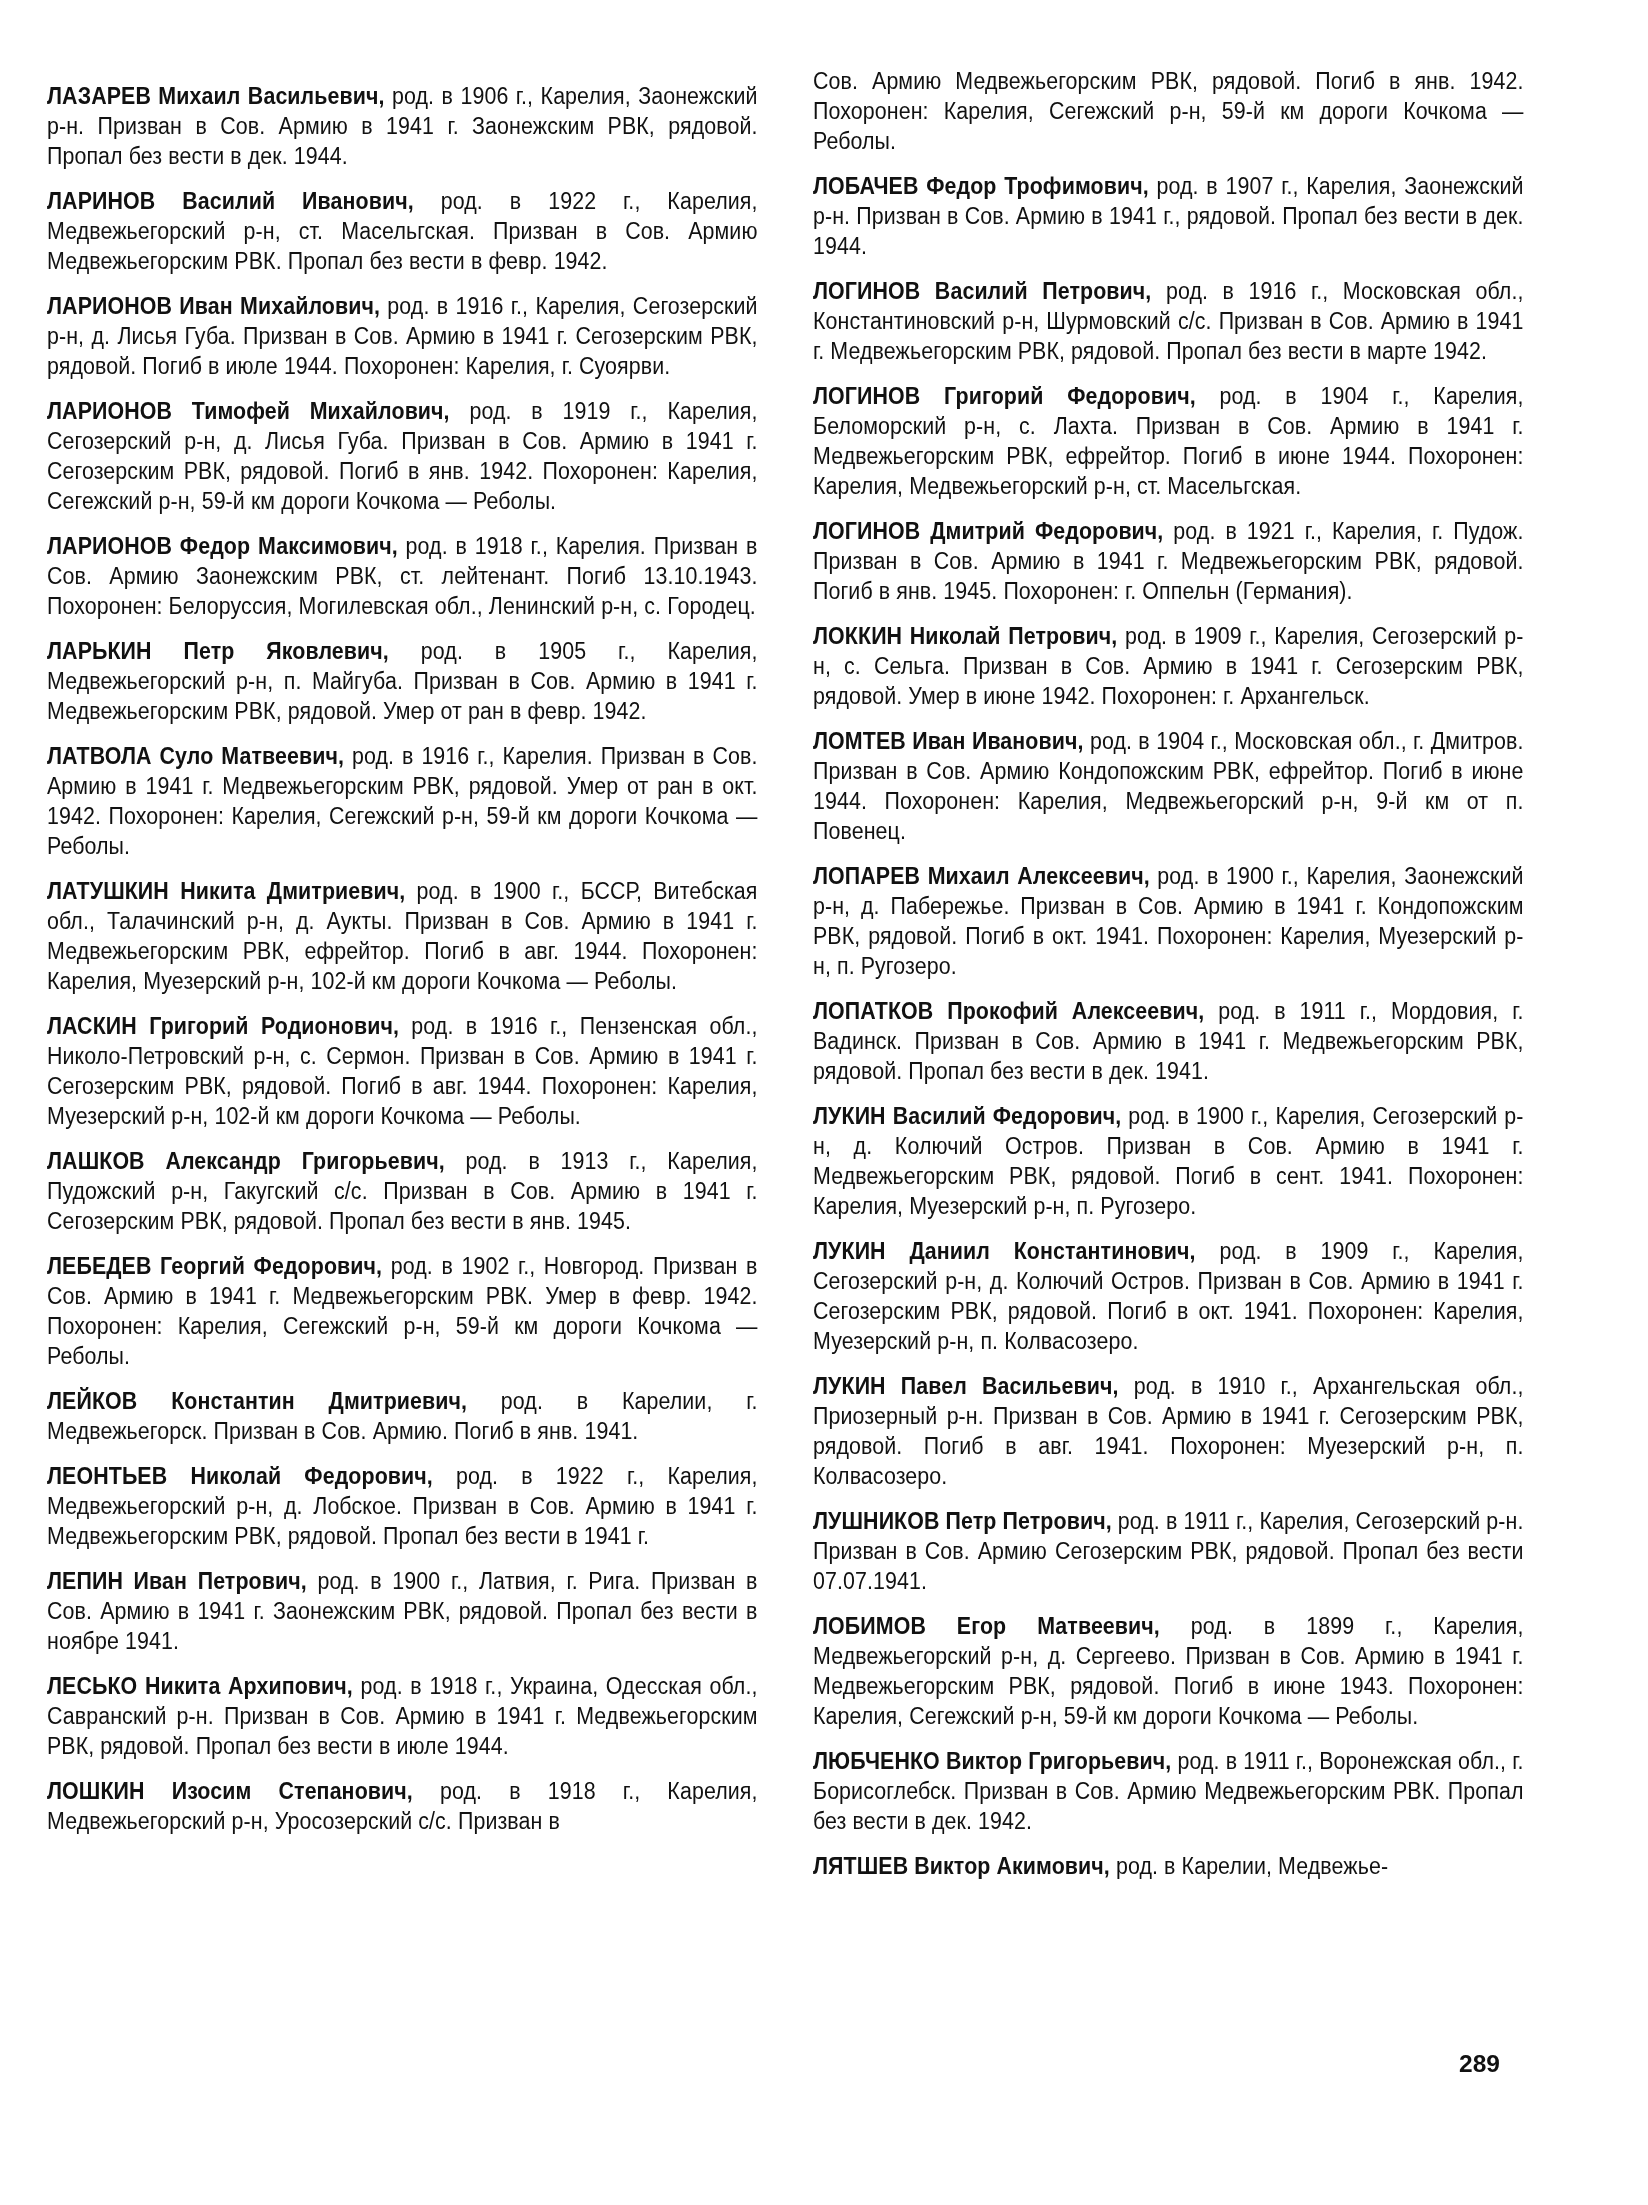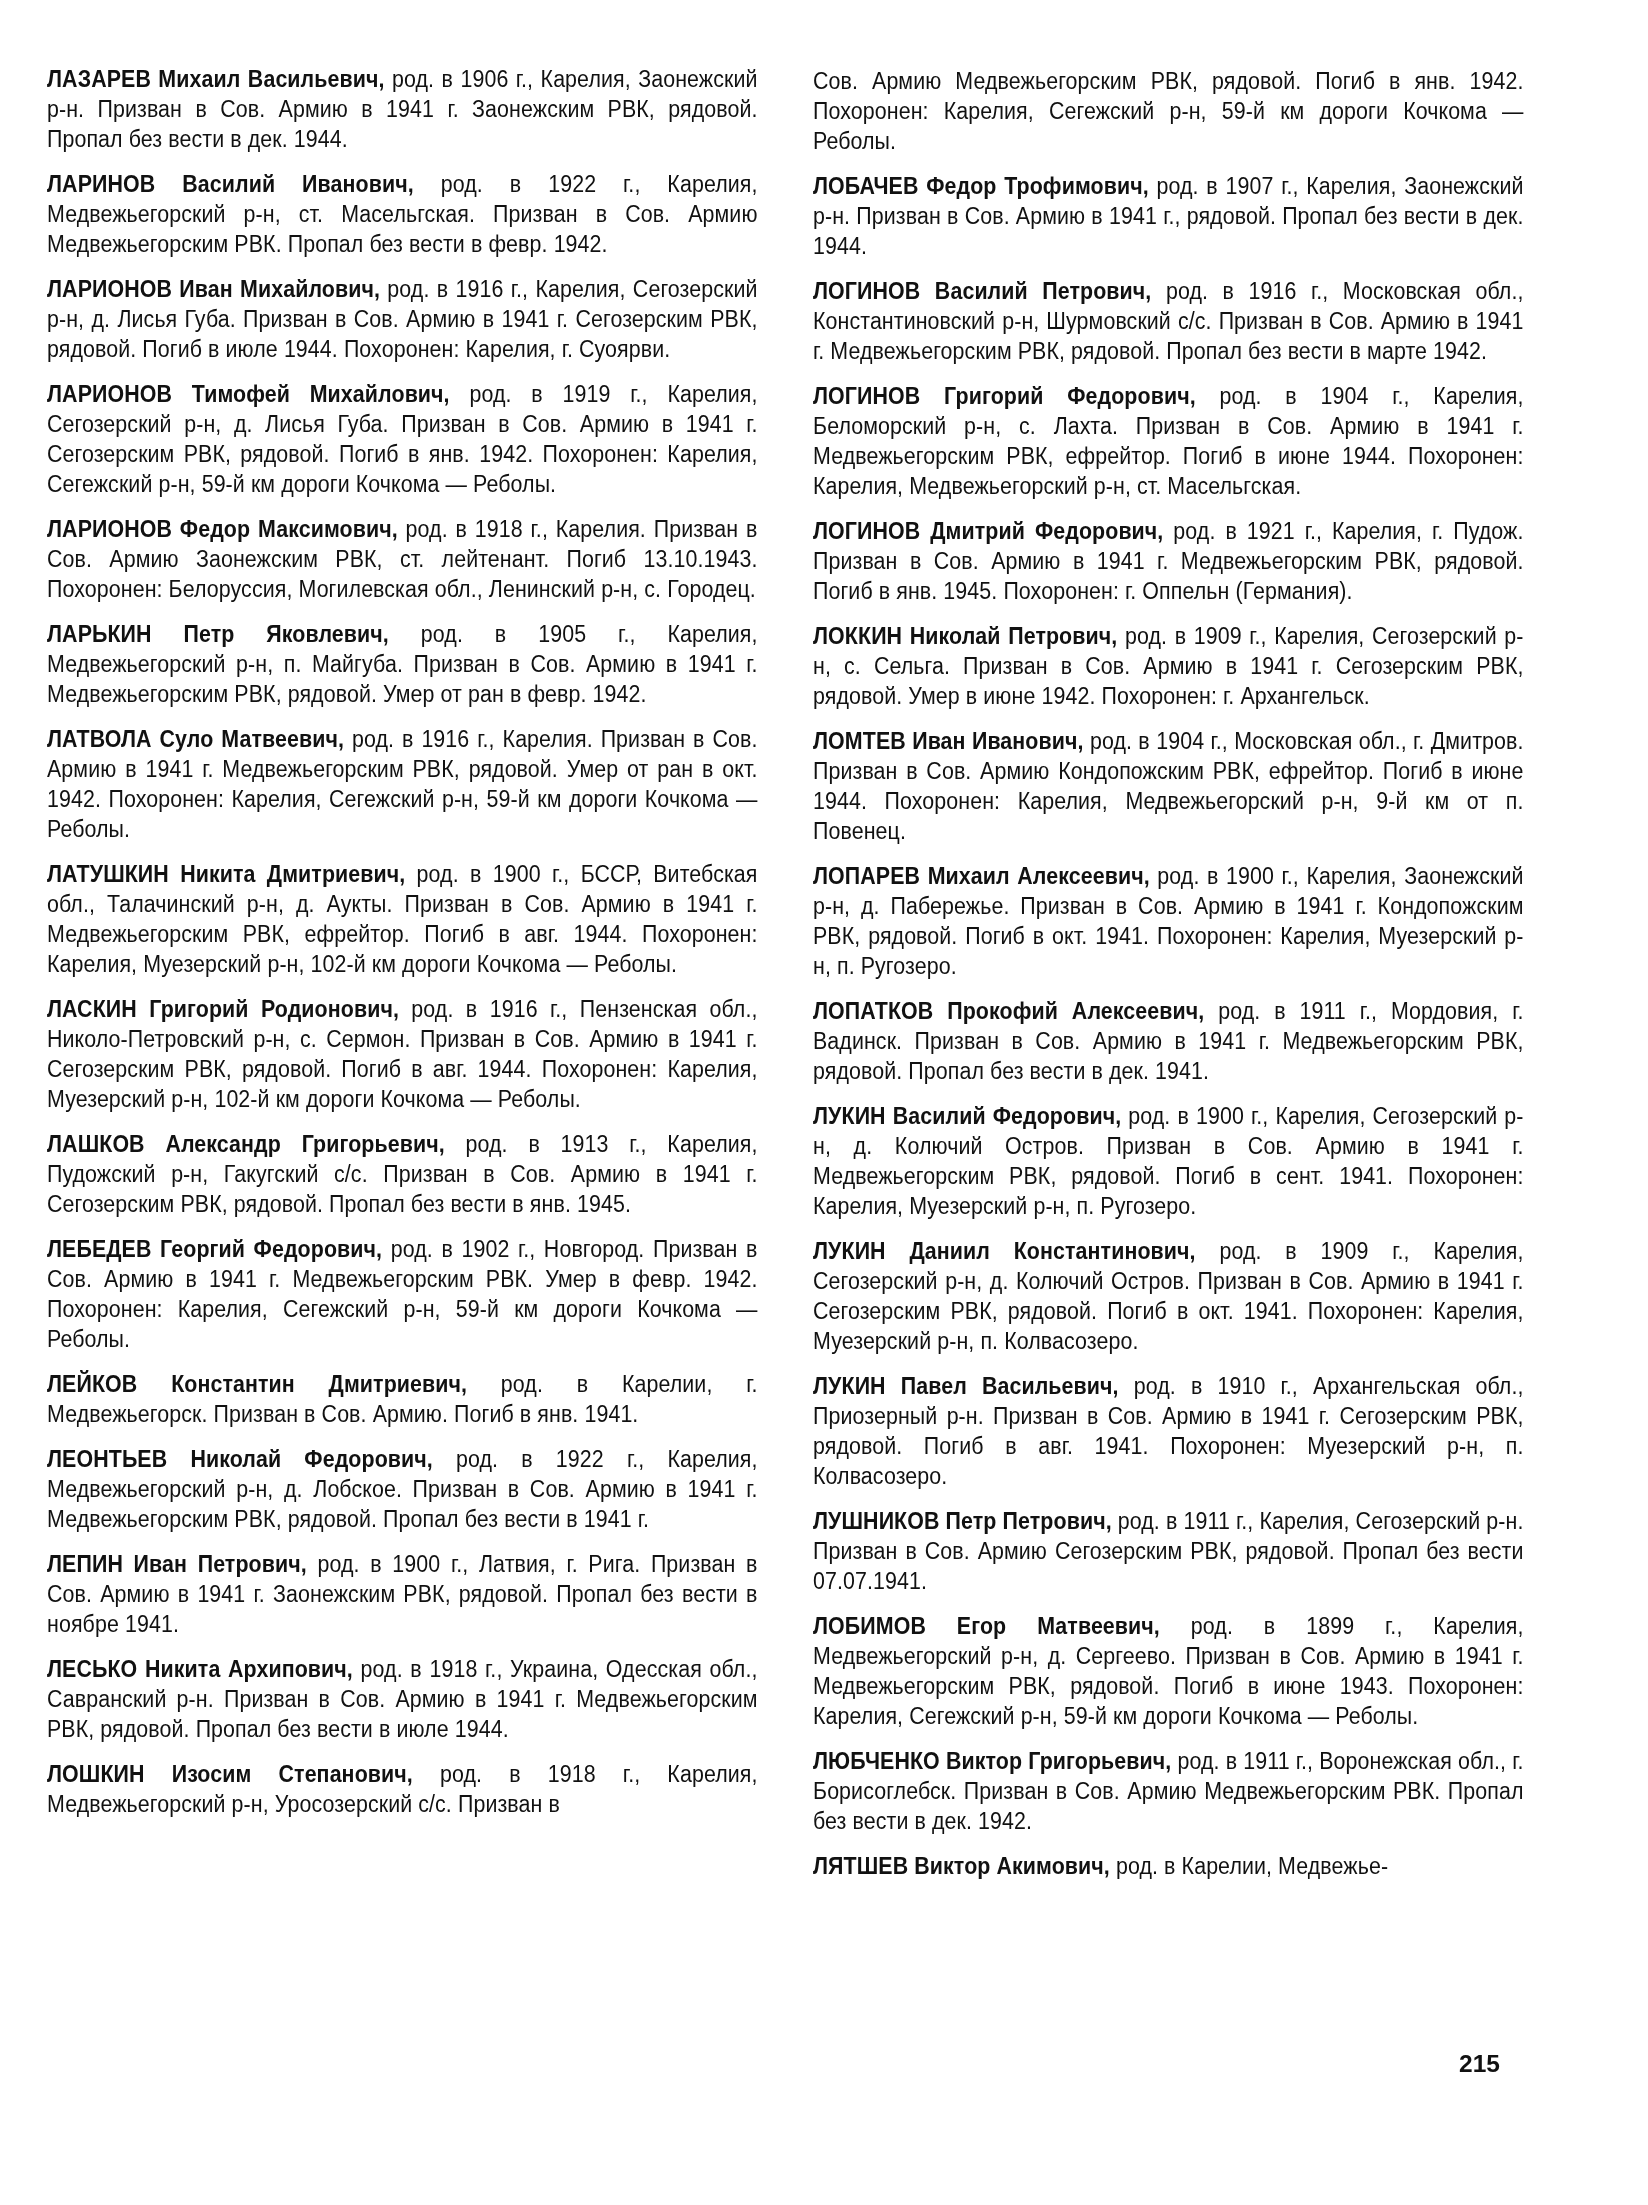--- a/index.html
+++ b/index.html
@@ -1,19 +1,19 @@
 <!DOCTYPE html>
 <html style="font-size:7.8px"><head>
 <meta charset="utf-8">
 <style>
   html, body { margin: 0; padding: 0; background: #ffffff; }
   body { width: 1649px; height: 2205px; position: relative; overflow: hidden; color: #111111;
          font-family: "Liberation Sans", "DejaVu Sans", sans-serif; }
   .col { position: absolute; top: 64px; width: 711px; }
-  .col.left { left: 47px; }
+  .col.left { left: 47px; margin-top: 17px; }
   .col.right { left: 813px; top: 66px; }
   .entry { font-size: 23px; line-height: 30px; text-align: justify; margin: 0 0 15px 0;
            letter-spacing: 0.1px; transform: scaleX(0.93); transform-origin: left top; width: 764px; }
   .entry .surname { font-weight: bold; }
   .entry .given { font-weight: bold; }
   .page-number { position: absolute; left: 1459px; top: 2050px; font-size: 24.5px; font-weight: bold; }
 </style>
 </head>
 <body>
 
@@ -46,14 +46,14 @@
     <p class="entry"><span class="surname">ЛОПАРЕВ</span> <span class="given">Михаил Алексеевич,</span><span class="body"> род. в 1900 г., Карелия, Заонежский р-н, д. Пабережье. Призван в Сов. Армию в 1941 г. Кондопожским РВК, рядовой. Погиб в окт. 1941. Похоронен: Карелия, Муезерский р-н, п. Ругозеро.</span></p>
     <p class="entry"><span class="surname">ЛОПАТКОВ</span> <span class="given">Прокофий Алексеевич,</span><span class="body"> род. в 1911 г., Мордовия, г. Вадинск. Призван в Сов. Армию в 1941 г. Медвежьегорским РВК, рядовой. Пропал без вести в дек. 1941.</span></p>
     <p class="entry"><span class="surname">ЛУКИН</span> <span class="given">Василий Федорович,</span><span class="body"> род. в 1900 г., Карелия, Сегозерский р-н, д. Колючий Остров. Призван в Сов. Армию в 1941 г. Медвежьегорским РВК, рядовой. Погиб в сент. 1941. Похоронен: Карелия, Муезерский р-н, п. Ругозеро.</span></p>
     <p class="entry"><span class="surname">ЛУКИН</span> <span class="given">Даниил Константинович,</span><span class="body"> род. в 1909 г., Карелия, Сегозерский р-н, д. Колючий Остров. Призван в Сов. Армию в 1941 г. Сегозерским РВК, рядовой. Погиб в окт. 1941. Похоронен: Карелия, Муезерский р-н, п. Колвасозеро.</span></p>
     <p class="entry"><span class="surname">ЛУКИН</span> <span class="given">Павел Васильевич,</span><span class="body"> род. в 1910 г., Архангельская обл., Приозерный р-н. Призван в Сов. Армию в 1941 г. Сегозерским РВК, рядовой. Погиб в авг. 1941. Похоронен: Муезерский р-н, п. Колвасозеро.</span></p>
     <p class="entry"><span class="surname">ЛУШНИКОВ</span> <span class="given">Петр Петрович,</span><span class="body"> род. в 1911 г., Карелия, Сегозерский р-н. Призван в Сов. Армию Сегозерским РВК, рядовой. Пропал без вести 07.07.1941.</span></p>
     <p class="entry"><span class="surname">ЛОБИМОВ</span> <span class="given">Егор Матвеевич,</span><span class="body"> род. в 1899 г., Карелия, Медвежьегорский р-н, д. Сергеево. Призван в Сов. Армию в 1941 г. Медвежьегорским РВК, рядовой. Погиб в июне 1943. Похоронен: Карелия, Сегежский р-н, 59-й км дороги Кочкома — Реболы.</span></p>
     <p class="entry"><span class="surname">ЛЮБЧЕНКО</span> <span class="given">Виктор Григорьевич,</span><span class="body"> род. в 1911 г., Воронежская обл., г. Борисоглебск. Призван в Сов. Армию Медвежьегорским РВК. Пропал без вести в дек. 1942.</span></p>
     <p class="entry"><span class="surname">ЛЯТШЕВ</span> <span class="given">Виктор Акимович,</span><span class="body"> род. в Карелии, Медвежье-</span></p>
   </div>
-<div class="page-number">215</div>
+<div class="page-number">289</div>
 
 
 </body></html>

